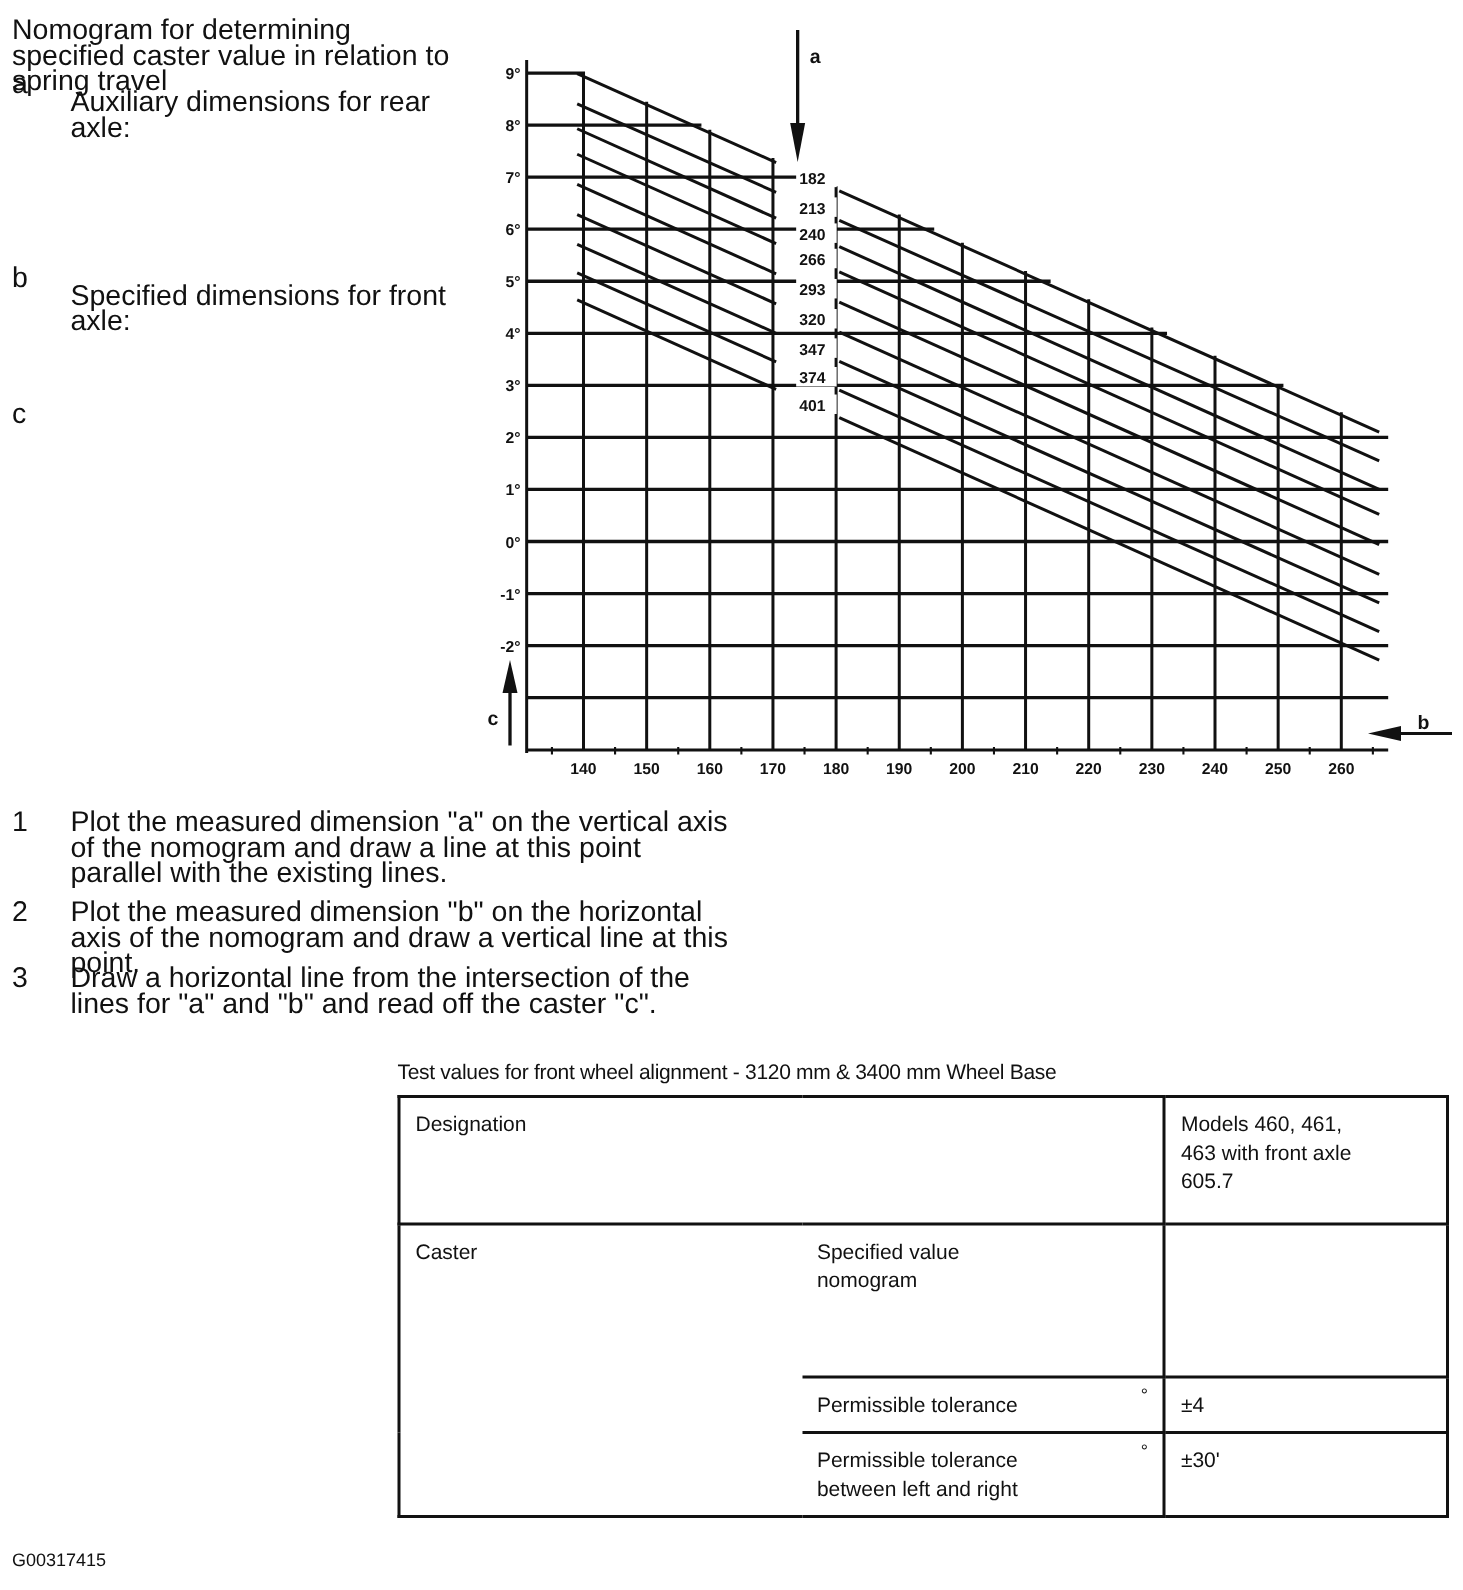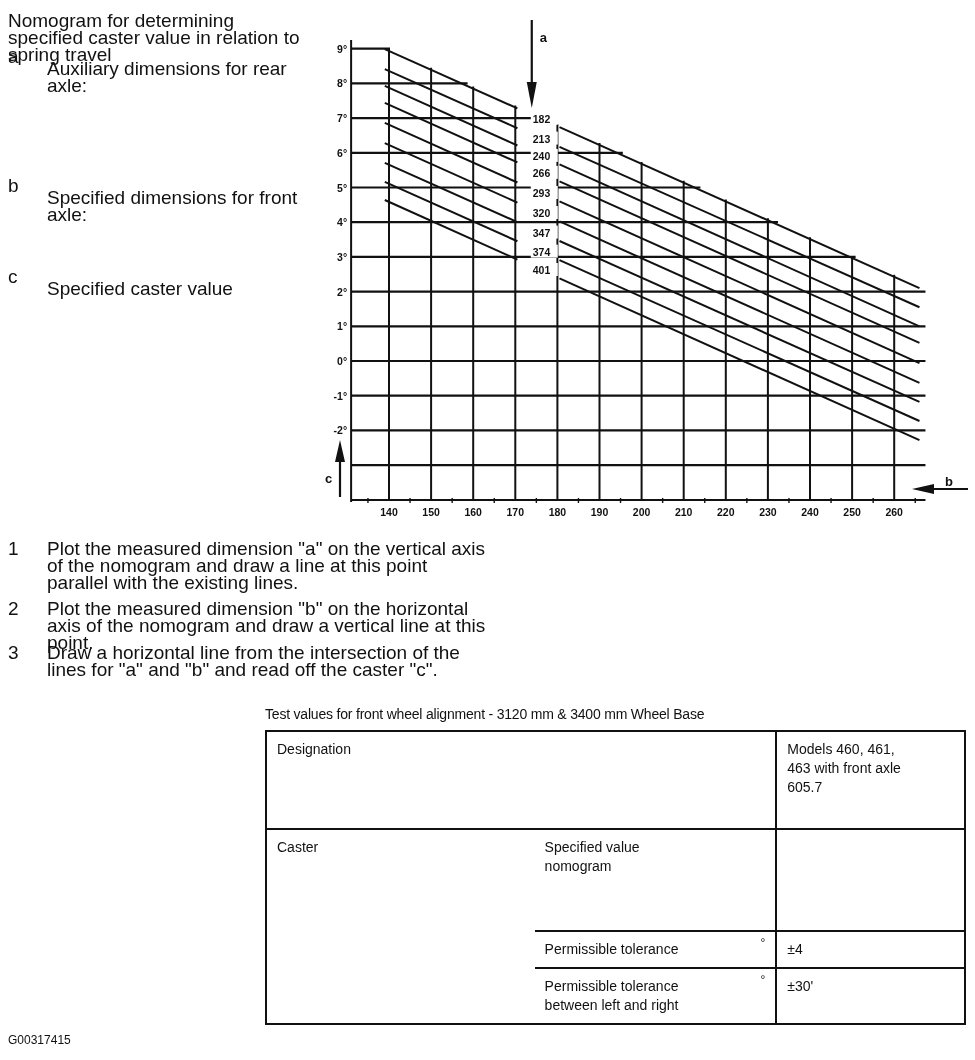--- a/index.html
+++ b/index.html
@@ -37,23 +37,20 @@
 
 <div class="abs txt legend-item" style="top:177px;height:85px;">
   <span class="key">b</span>
   <div class="body">
     <span>Specified dimensions for front axle:</span>
   </div>
 </div>
 
 <div class="abs txt legend-item" style="top:268px;height:20px;">
   <span class="key">c</span>
-  <div class="body">
-    <span>Specified caster value</span>
-  </div>
 </div>
 
 <svg id="nomogram" width="975" height="530">
   <g id="grid-h">
       <line x1="351.11" y1="48.69999999999999" x2="390.0139912917271" y2="48.69999999999999" stroke="#111" stroke-width="2.2"></line>
       <line x1="351.11" y1="83.39999999999998" x2="467.6148621190131" y2="83.39999999999998" stroke="#111" stroke-width="2.2"></line>
       <line x1="351.11" y1="118.09999999999997" x2="545.215732946299" y2="118.09999999999997" stroke="#111" stroke-width="2.2"></line>
       <line x1="351.11" y1="152.79999999999998" x2="622.8166037735848" y2="152.79999999999998" stroke="#111" stroke-width="2.2"></line>
       <line x1="351.11" y1="187.5" x2="700.4174746008708" y2="187.5" stroke="#111" stroke-width="2.2"></line>
       <line x1="351.11" y1="222.2" x2="778.0183454281569" y2="222.2" stroke="#111" stroke-width="2.2"></line>
@@ -191,21 +188,21 @@
 </div>
 
 <div class="abs table-caption">Test values for front wheel alignment - 3120 mm &amp; 3400 mm Wheel Base</div>
 <table class="spec">
   <colgroup>
     <col style="width:270px">
     <col style="width:242px">
     <col style="width:189px">
   </colgroup>
   <tbody>
-      <tr style="height:98px;">
+      <tr style="height:85px;">
     <td colspan="2">Designation</td>
     <td>
       <div style="width:125px;">Models 460, 461, 463 with front axle 605.7</div>
     </td>
   </tr>
   <tr style="height:102px;">
     <td rowspan="3" style="border-right:none;">Caster</td>
     <td style="border-left:none;">
       <div style="width:120px;">Specified value nomogram</div>
     </td>

